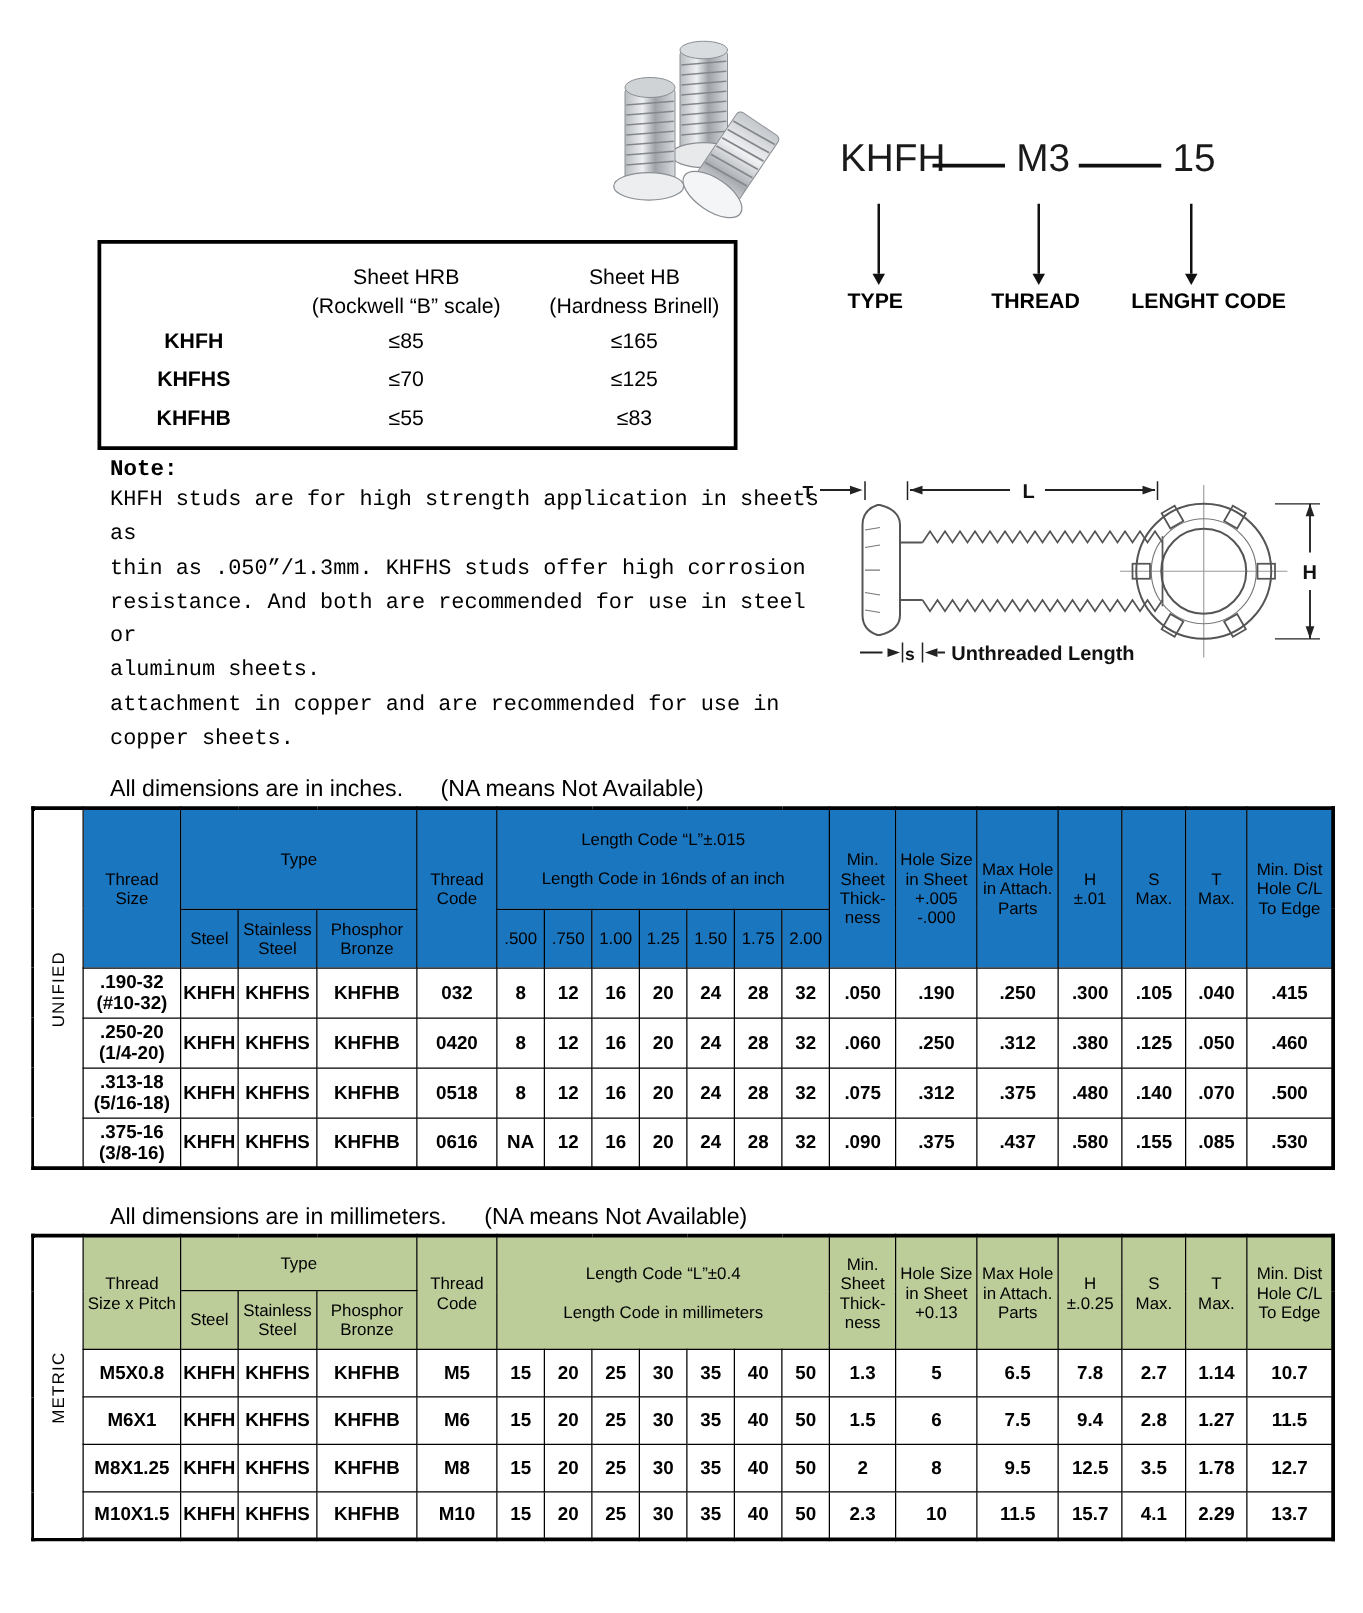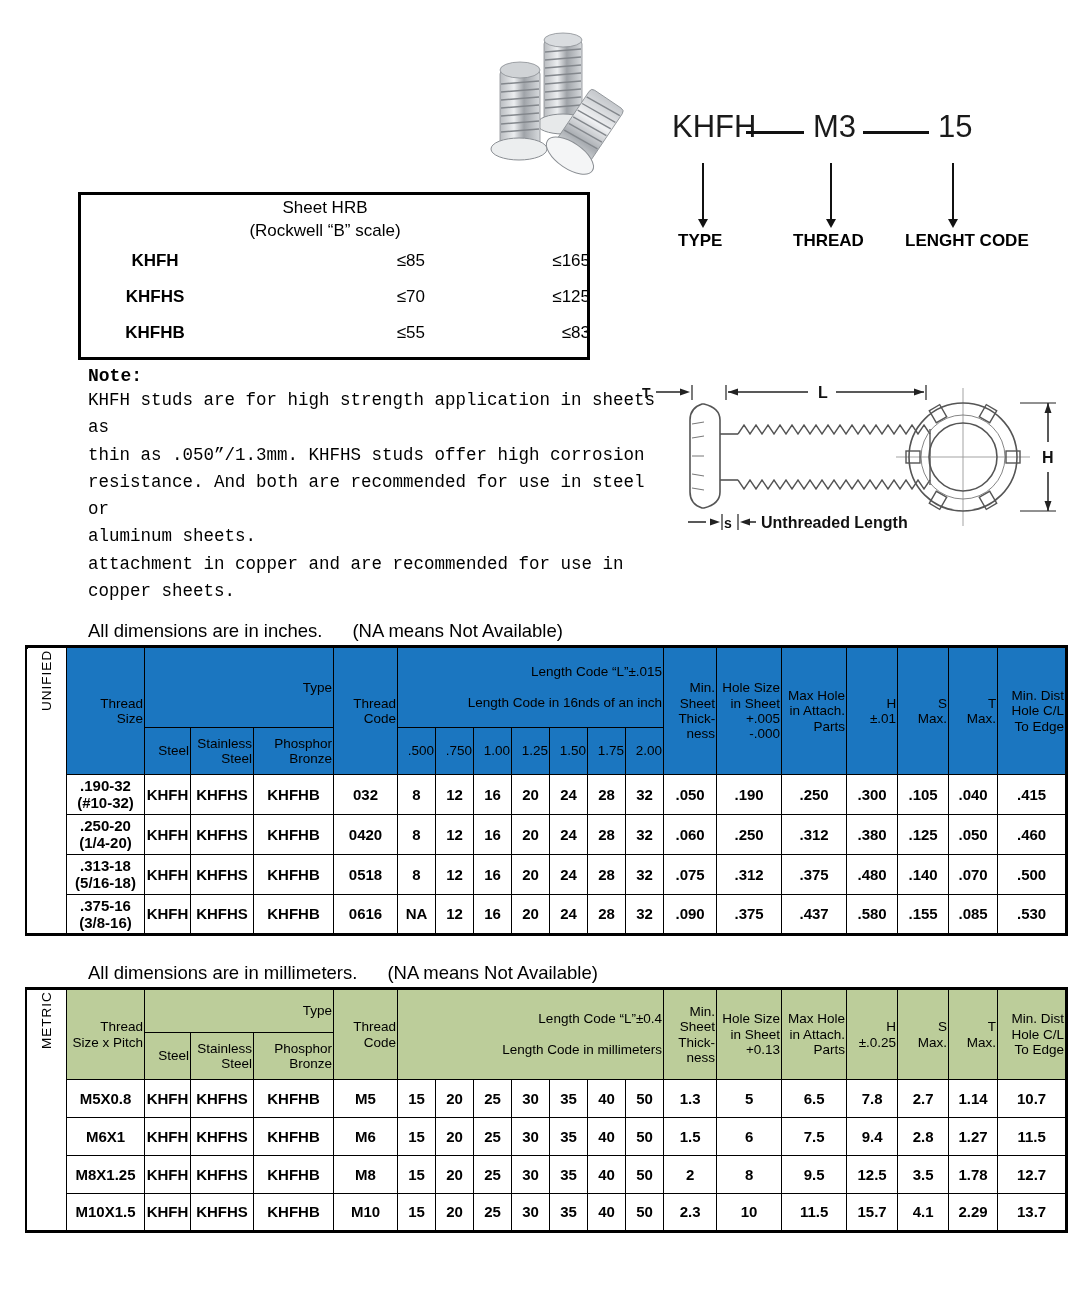--- a/index.html
+++ b/index.html
@@ -14,45 +14,45 @@
 
   
   .pn { position:absolute; left:650px; top:95px; width:440px; height:175px; }
   .pn .val { position:absolute; top:14px; font-size:31px; color:#1a1a1a; }
   .pn .pn-line { position:absolute; top:36px; height:3px; background:#111; }
   .pn .stem { position:absolute; width:2px; background:#111; }
   .pn .arrow-down { position:absolute; width:0; height:0; border-left:5px solid transparent; border-right:5px solid transparent; border-top:9px solid #111; }
   .pn .lbl { position:absolute; top:136px; font-size:17px; font-weight:bold; }
 
   
-  .hardness { position:absolute; left:78px; top:192px; width:512px; height:168px; border:3px solid #000; padding:2px 4px 6px 4px; display:flex; flex-direction:column; }
+  .hardness { position:absolute; left:78px; top:192px; width:512px; height:168px; border:3px solid #000; padding:16px 4px 6px 4px; display:flex; flex-direction:column; }
   .h-grid { display:grid; grid-template-columns:140px 200px 165px; align-items:center; }
   .h-head { font-size:17px; text-align:center; line-height:1.35; }
   .h-row { flex:1; display:grid; grid-template-columns:140px 200px 165px; align-items:center; font-size:17px; }
   .h-row .h-name { font-weight:bold; text-align:center; }
-  .h-row .h-val { text-align:right; }
+  .h-row .h-val { text-align:center; }
 
   
   .note { position:absolute; left:88px; top:366px; width:575px;font-family:Liberation Mono, monospace; }
   .note-label { font-size:18px; font-weight:bold; margin-bottom:1px; }
   .note-line { font-size:17.5px; line-height:27.3px; }
 
   
   .drawing { position:absolute; left:628px; top:372px; width:445px; height:170px; }
 
   
   .tsection { position:absolute; left:25px; width:1040px; }
   .tsection.unified { top:620px; }
   .tsection.metric { top:962px; }
   .caption { font-size:18.5px; margin-left:63px; margin-bottom:3px; white-space:nowrap; }
   .caption .na { margin-left:30px; }
 
   table.spec { border-collapse:collapse; table-layout:fixed; width:1040px; border:3px solid #000; }
   table.spec th, table.spec td { border:1.5px solid #000; text-align:center; vertical-align:middle; white-space:pre-line; padding:1px 1px; }
-  table.spec th { font-weight:normal; font-size:13.5px; line-height:1.14;text-align:right; }
+  table.spec th { font-weight:normal; font-size:13.5px; line-height:1.14; }
   table.spec td { font-weight:bold; font-size:15px; line-height:1.15; }
   table.spec tr.hr1 th { height:44px; }
   table.spec tr.hr2 th { height:47px; }
   .unified table.spec td { height:40px; }
   .metric  table.spec td { height:38px; }
   .unified th.hcell { background:#1b76c0; }
   .metric  th.hcell { background:#bccd9a; }
   th.group-label { background:#fff; font-weight:bold; font-size:21px; letter-spacing:1px; writing-mode:vertical-rl; transform:rotate(180deg); border:1.5px solid #000; }
   table.spec th .l2 { display:block; }
 </style>
@@ -141,20 +141,24 @@
     <span class="lbl" style="left:143px;">THREAD</span>
     <span class="lbl" style="left:255px;">LENGHT CODE</span>
   </div>
 
   <div class="hardness">
     <div class="h-grid h-head">
       <div></div>
       <div>
         <div>Sheet HRB</div>
         <div>(Rockwell “B” scale)</div>
+      </div>
+      <div>
+        <div>Sheet HB</div>
+        <div>(Hardness Brinell)</div>
       </div>
     </div>
     <div class="h-row">
       <div class="h-name">KHFH</div>
       <div class="h-val">≤85</div>
       <div class="h-val">≤165</div>
     </div>
     <div class="h-row">
       <div class="h-name">KHFHS</div>
       <div class="h-val">≤70</div>

